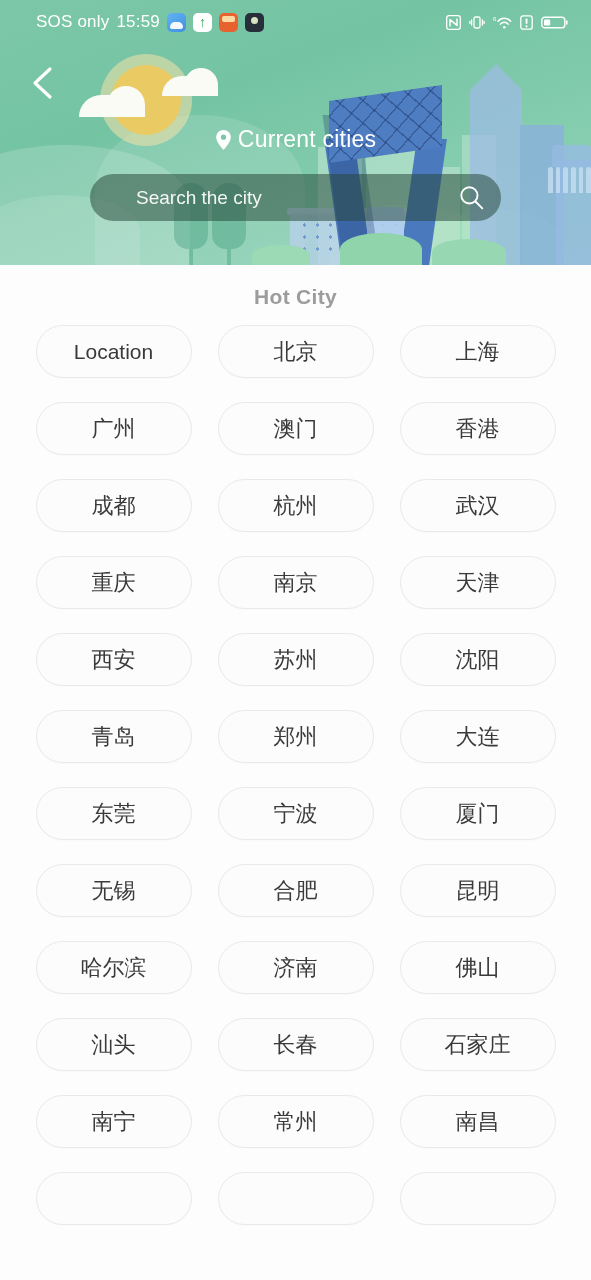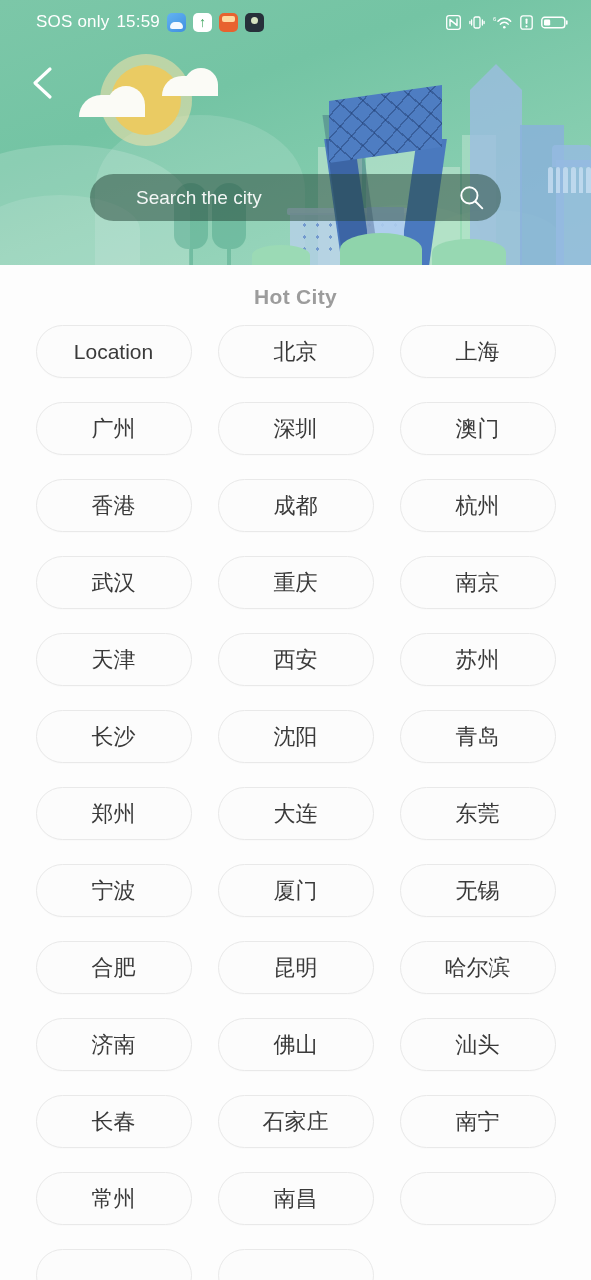--- a/index.html
+++ b/index.html
@@ -333,51 +333,56 @@
         </svg>
       </div>
     </div>
 
     <div class="back-arrow">
       <svg width="34" height="42" viewBox="0 0 34 42">
         <path d="M24 7 L9 21 L24 35" fill="none" stroke="#ffffff" stroke-width="3.2" stroke-linecap="round" stroke-linejoin="round"></path>
       </svg>
     </div>
 
+    <div class="title-row">
+      <svg width="17" height="22" viewBox="0 0 17 22">
+        <path d="M8.5 1 C4.4 1 1.2 4.2 1.2 8.3 C1.2 13.6 8.5 21 8.5 21 C8.5 21 15.8 13.6 15.8 8.3 C15.8 4.2 12.6 1 8.5 1 Z" fill="#ffffff"></path>
+        <circle cx="8.5" cy="8.2" r="2.6" fill="#7cc7a8"></circle>
+      </svg>
+      <span class="title-text">Current cities</span>
+    </div>
 
     <div class="searchbar">
       <input class="search-input" type="text" placeholder="Search the city" value="" style="">
       <button class="search-btn">
         <svg width="27" height="27" viewBox="0 0 27 27">
           <circle cx="11.4" cy="11.4" r="8.1" fill="none" stroke="#ffffff" stroke-width="1.9"></circle>
           <path d="M17.5 17.5 L24.3 24.3" stroke="#ffffff" stroke-width="1.9" stroke-linecap="round"></path>
         </svg>
       </button>
     </div>
   </div>
 
   <div class="content">
     <div class="section-title">Hot City</div>
     <div class="chip-grid">
         <div class="chip latin">Location</div>
         <div class="chip">北京</div>
         <div class="chip">上海</div>
         <div class="chip">广州</div>
-        <div class="chip">深圳</div>
         <div class="chip">澳门</div>
         <div class="chip">香港</div>
         <div class="chip">成都</div>
         <div class="chip">杭州</div>
         <div class="chip">武汉</div>
         <div class="chip">重庆</div>
         <div class="chip">南京</div>
         <div class="chip">天津</div>
         <div class="chip">西安</div>
         <div class="chip">苏州</div>
-        <div class="chip">长沙</div>
         <div class="chip">沈阳</div>
         <div class="chip">青岛</div>
         <div class="chip">郑州</div>
         <div class="chip">大连</div>
         <div class="chip">东莞</div>
         <div class="chip">宁波</div>
         <div class="chip">厦门</div>
         <div class="chip">无锡</div>
         <div class="chip">合肥</div>
         <div class="chip">昆明</div>

